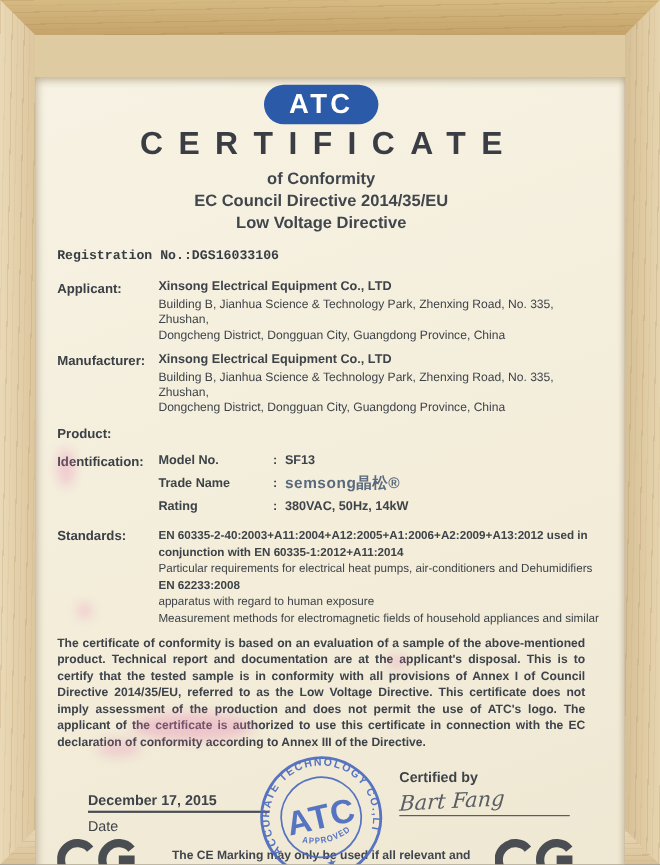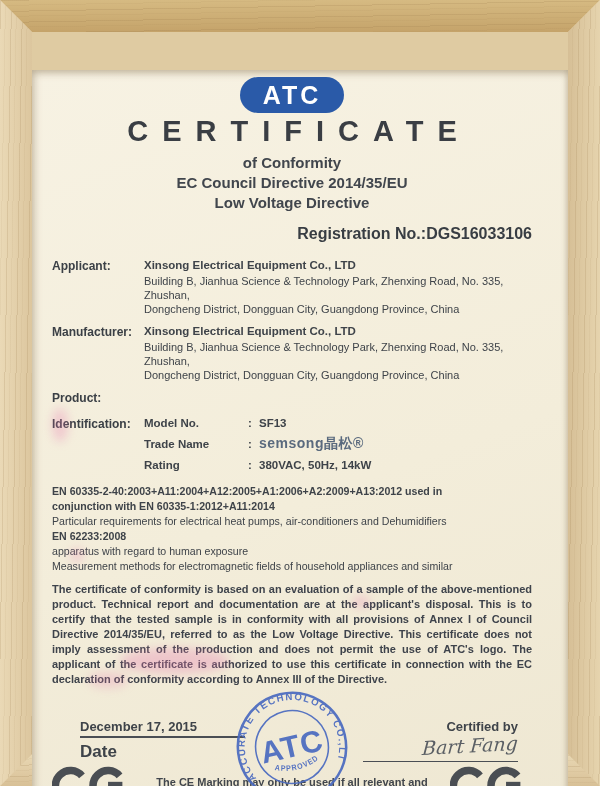--- a/index.html
+++ b/index.html
@@ -31,43 +31,43 @@
     box-shadow:inset 0 4px 7px rgba(120,95,60,.30),inset 4px 0 7px rgba(120,95,60,.16),
                inset -2px -2px 5px rgba(120,95,60,.14);margin-top:38px;}
   
   .logo-pill{width:104px;height:36px;margin:2px auto 2px auto;border-radius:18px;
     background:#2a5aa8;display:flex;align-items:center;justify-content:center;
     color:#fff;font-weight:bold;font-size:25px;letter-spacing:3px;}
   .title{margin:2px 0 0 0;text-align:center;font-size:29px;font-weight:bold;color:#3a3e44;
     letter-spacing:14px;text-indent:14px;}
   .sub1{margin-top:6px;text-align:center;font-size:15px;font-weight:bold;color:#41464d;}
   .sub2{margin-top:3px;text-align:center;font-size:15px;font-weight:bold;color:#41464d;}
-  .reg{margin-top:14px;text-align:right;font-size:16px;font-weight:bold;color:#383d43;}
+  .reg{margin-top:14px;text-align:left;font-size:12px;font-weight:bold;color:#383d43;font-family:Liberation Mono, monospace;}
   
   .rows{margin-top:16px;}
   .row{display:grid;grid-template-columns:92px 1fr;margin-bottom:9px;}
   .row-label{font-size:12px;font-weight:bold;color:#3b4046;}
   .val-name{font-size:11.5px;font-weight:bold;}
   .val-addr{font-size:11px;line-height:14px;margin-top:3px;font-weight:normal;}
   .id-row{display:grid;grid-template-columns:97px 18px 1fr;margin-bottom:6px;align-items:center;}
   .id-key{font-size:11.5px;font-weight:bold;}
   .id-colon{font-size:11.5px;font-weight:bold;text-align:center;}
   .id-val{font-size:11.5px;font-weight:bold;}
   .trade-logo{font-size:14px;font-weight:bold;color:#5a6a7e;letter-spacing:.5px;}
   .std-line{font-size:10.6px;line-height:15px;white-space:nowrap;}
   .b{font-weight:bold;}
   
   .decl{margin-top:8px;font-size:11px;font-weight:bold;line-height:15px;
     text-align:justify;color:#3e434b;}
   
   .signoff{position:relative;height:64px;margin-top:6px;}
   .date-block{position:absolute;left:28px;bottom:0;width:165px;text-align:left;}
   .date-value{font-size:13px;font-weight:bold;padding-bottom:2px;border-bottom:2px solid #4a4e54;}
-  .date-label{font-size:17px;font-weight:bold;margin-top:4px;}
-  .cert-block{position:absolute;right:14px;bottom:0;width:155px;text-align:right;}
+  .date-label{font-size:13px;font-weight:normal;margin-top:4px;}
+  .cert-block{position:absolute;right:14px;bottom:16px;width:155px;text-align:left;}
   .cert-label{font-size:13px;font-weight:bold;}
   .signature{font-family:"DejaVu Serif",serif;font-style:italic;font-size:19px;color:#4a5058;
     height:26px;line-height:26px;transform:rotate(-3deg) skewX(-7deg);opacity:.9;}
   .sig-line{border-bottom:1.5px solid #4a4e54;margin-top:1px;}
   .stamp{position:absolute;left:50%;top:-10px;transform:translateX(-50%) rotate(-13deg);
     z-index:3;opacity:.92;}
   
   .ce-row{position:relative;display:flex;align-items:center;justify-content:space-between;
     margin-top:2px;z-index:1;}
   .ce-note{width:300px;text-align:center;font-size:11px;font-weight:bold;line-height:14px;color:#41464d;}
@@ -144,20 +144,21 @@
           </div>
           <div class="id-row">
             <span class="id-key">Rating</span>
             <span class="id-colon">:</span>
             <span class="id-val">380VAC, 50Hz, 14kW</span>
           </div>
         </div>
       </div>
 
       <div class="row" style="margin-bottom:0">
+        <div class="row-label">Standards:</div>
         <div>
           <div class="std-line b">EN 60335-2-40:2003+A11:2004+A12:2005+A1:2006+A2:2009+A13:2012 used in</div>
           <div class="std-line b">conjunction with EN 60335-1:2012+A11:2014</div>
           <div class="std-line">Particular requirements for electrical heat pumps, air-conditioners and Dehumidifiers</div>
           <div class="std-line b">EN 62233:2008</div>
           <div class="std-line">apparatus with regard to human exposure</div>
           <div class="std-line">Measurement methods for electromagnetic fields of household appliances and similar</div>
         </div>
       </div>
     </div>

